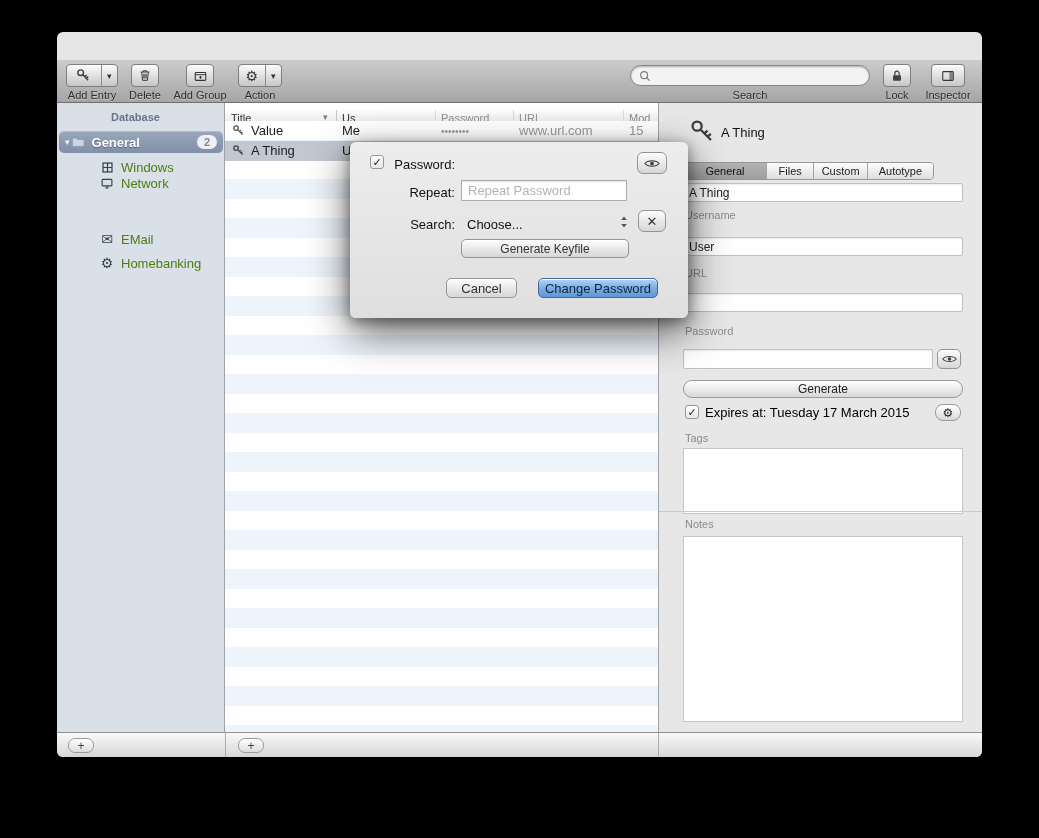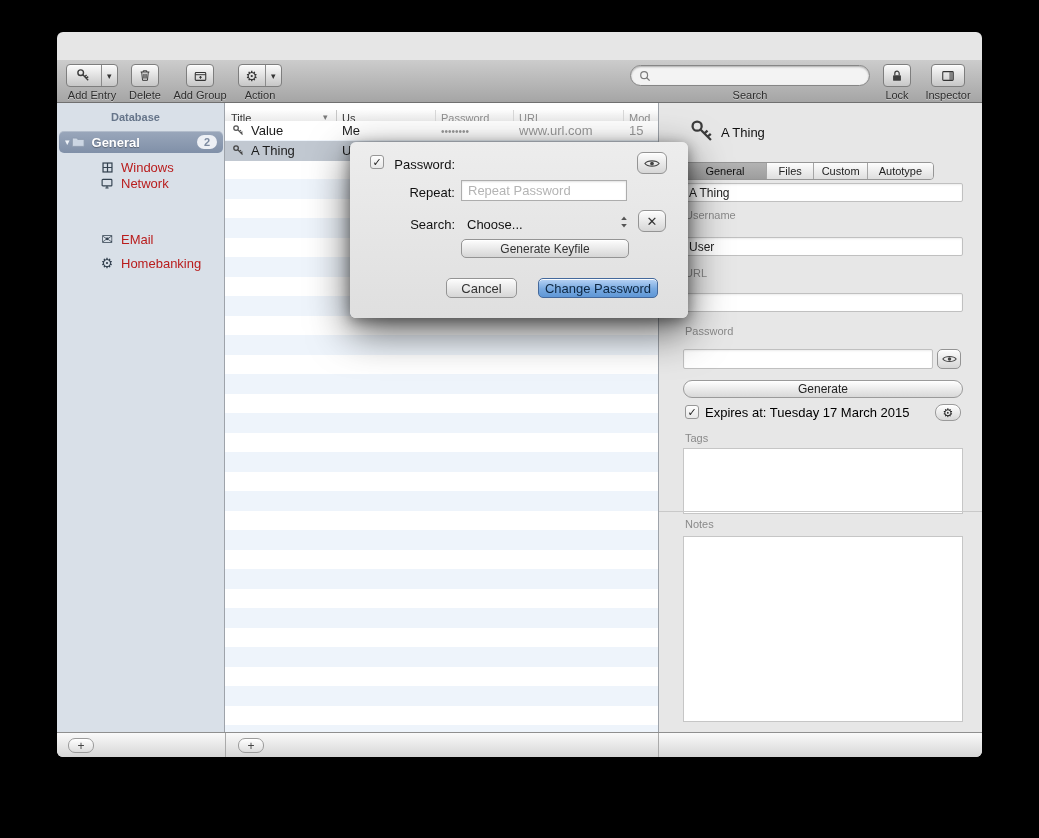--- a/index.html
+++ b/index.html
@@ -46,21 +46,21 @@
              background:linear-gradient(#9aa7bb,#8090a8);display:flex;align-items:center;
              box-shadow:inset 0 1px 0 rgba(255,255,255,.25);}
   .group-row .disc{margin-left:6px;font-size:9px;color:#eef2f7;}
   .group-row .glabel{margin-left:6px;font-size:13px;font-weight:bold;color:#fff;
                      text-shadow:0 1px 1px rgba(0,0,0,.35);}
   .badge{margin-left:auto;margin-right:6px;background:#edf0f5;color:#7c8aa0;font-size:11px;
          font-weight:bold;padding:0 7px;height:14px;line-height:14px;border-radius:8px;}
   .side-item{position:absolute;left:0;width:100%;height:24px;display:flex;align-items:center;}
   .side-item .sicon{position:absolute;left:42px;width:16px;height:16px;display:flex;
                     align-items:center;justify-content:center;font-size:14px;color:#33414f;}
-  .side-item .slabel{position:absolute;left:64px;font-size:13px;color:#b91c1c;}
+  .side-item .slabel{position:absolute;left:64px;font-size:13px;color:#4d7c0f;}
 
   
   .list-header{position:absolute;left:0;top:0;width:100%;height:18px;box-sizing:border-box;
                background:linear-gradient(#fdfdfd,#e2e2e2);border-bottom:1px solid #c2c2c2;
                font-size:11px;color:#333;margin-top:7px;}
   .hcell{position:absolute;top:2px;}
   .hdim{color:#8d8d8d;}
   .hdiv{position:absolute;top:0;width:1px;height:17px;background:#c6c6c6;}
   .hdivdim{background:#d8d8d8;}
   .rows{position:absolute;left:0;top:18px;right:0;bottom:0;

